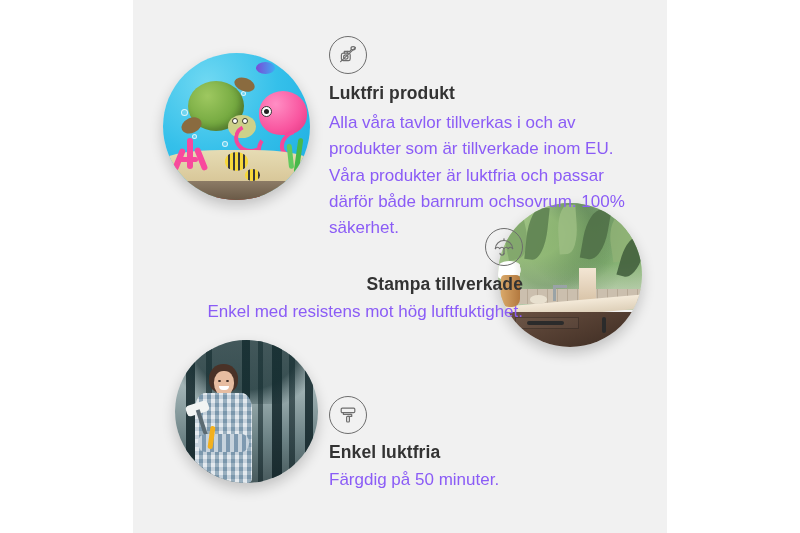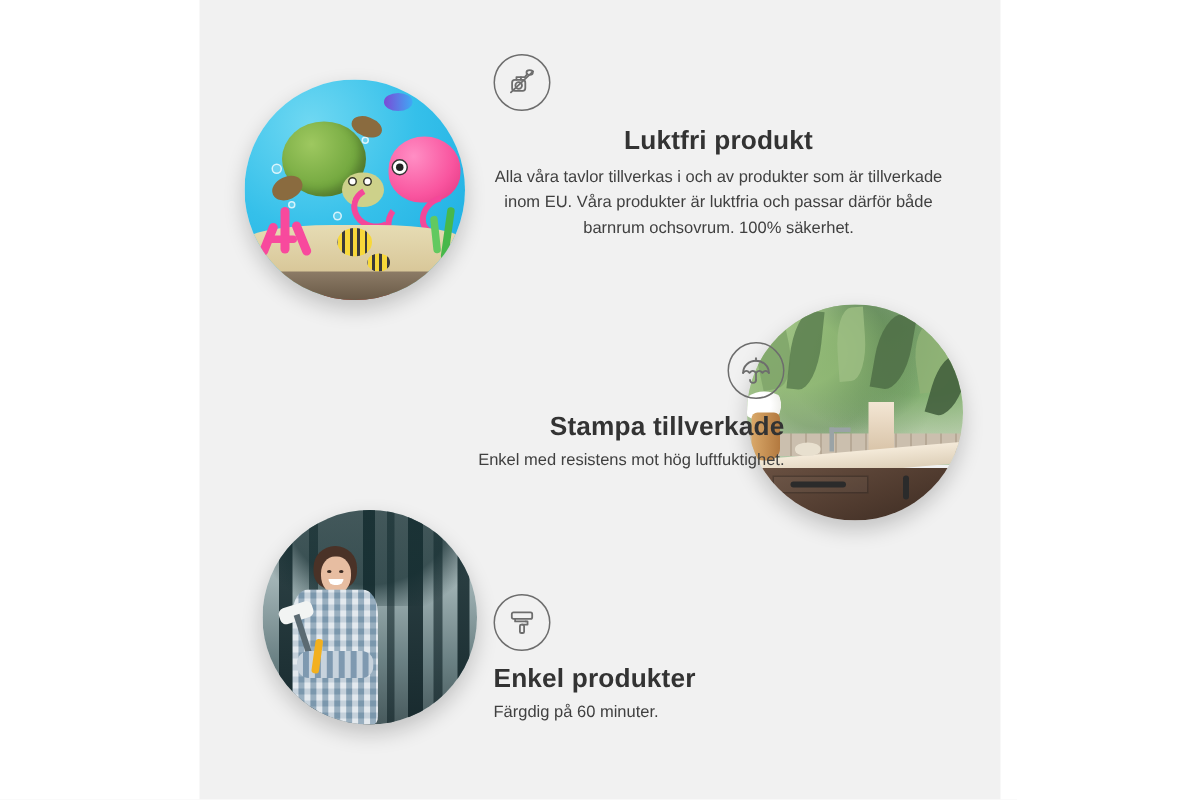--- a/index.html
+++ b/index.html
@@ -282,27 +282,27 @@
   .icon-circle svg { display:block; }
 
   .f-title {
     font-size:17.5px;
     font-weight:700;
     color:#333333;
     letter-spacing:.1px;
     white-space:nowrap;
   }
   .f-body {
-    font-size:11px;
+    font-size:17px;
     line-height:1.55;
-    color:#404040;
-  }
-
-  
-  #feature-odourless { left:196px; top:36px; width:300px; text-align:center; }
+    color:#8b5cf6;
+  }
+
+  
+  #feature-odourless { left:196px; top:36px; width:300px; text-align:left; }
   #feature-odourless .icon-circle { margin-bottom:9px; }
   #feature-odourless .f-title { margin-bottom:6px; }
 
   
   #feature-waterproof { left:60px; top:228px; width:330px; text-align:right; }
   #feature-waterproof .icon-wrap { display:flex; justify-content:flex-end; }
   #feature-waterproof .icon-circle { margin-bottom:8px; }
   #feature-waterproof .f-title { margin-bottom:4px; }
   #feature-waterproof .f-body { white-space:nowrap; }
 
@@ -437,18 +437,18 @@
       <div class="icon-wrap">
         <div class="icon-circle">
           <svg width="24" height="24" viewBox="0 0 24 24" fill="none" stroke="#6d6d6d" stroke-width="1.2" stroke-linecap="round" stroke-linejoin="round">
             <rect x="5.2" y="5.2" width="13.6" height="4.4" rx="1.1"></rect>
             <path d="M7.4 9.6v1.7h7.2"></path>
             <path d="M14.6 11.3h1.1v2.1H12"></path>
             <rect x="10.6" y="13.4" width="2.8" height="5.6" rx=".9"></rect>
           </svg>
         </div>
       </div>
-      <div class="f-title">Enkel produkter</div>
-      <div class="f-body">Färgdig på 60 minuter.</div>
+      <div class="f-title">Enkel luktfria</div>
+      <div class="f-body">Färgdig på 50 minuter.</div>
     </div>
 
   </div>
 </div>
 
 </body></html>

